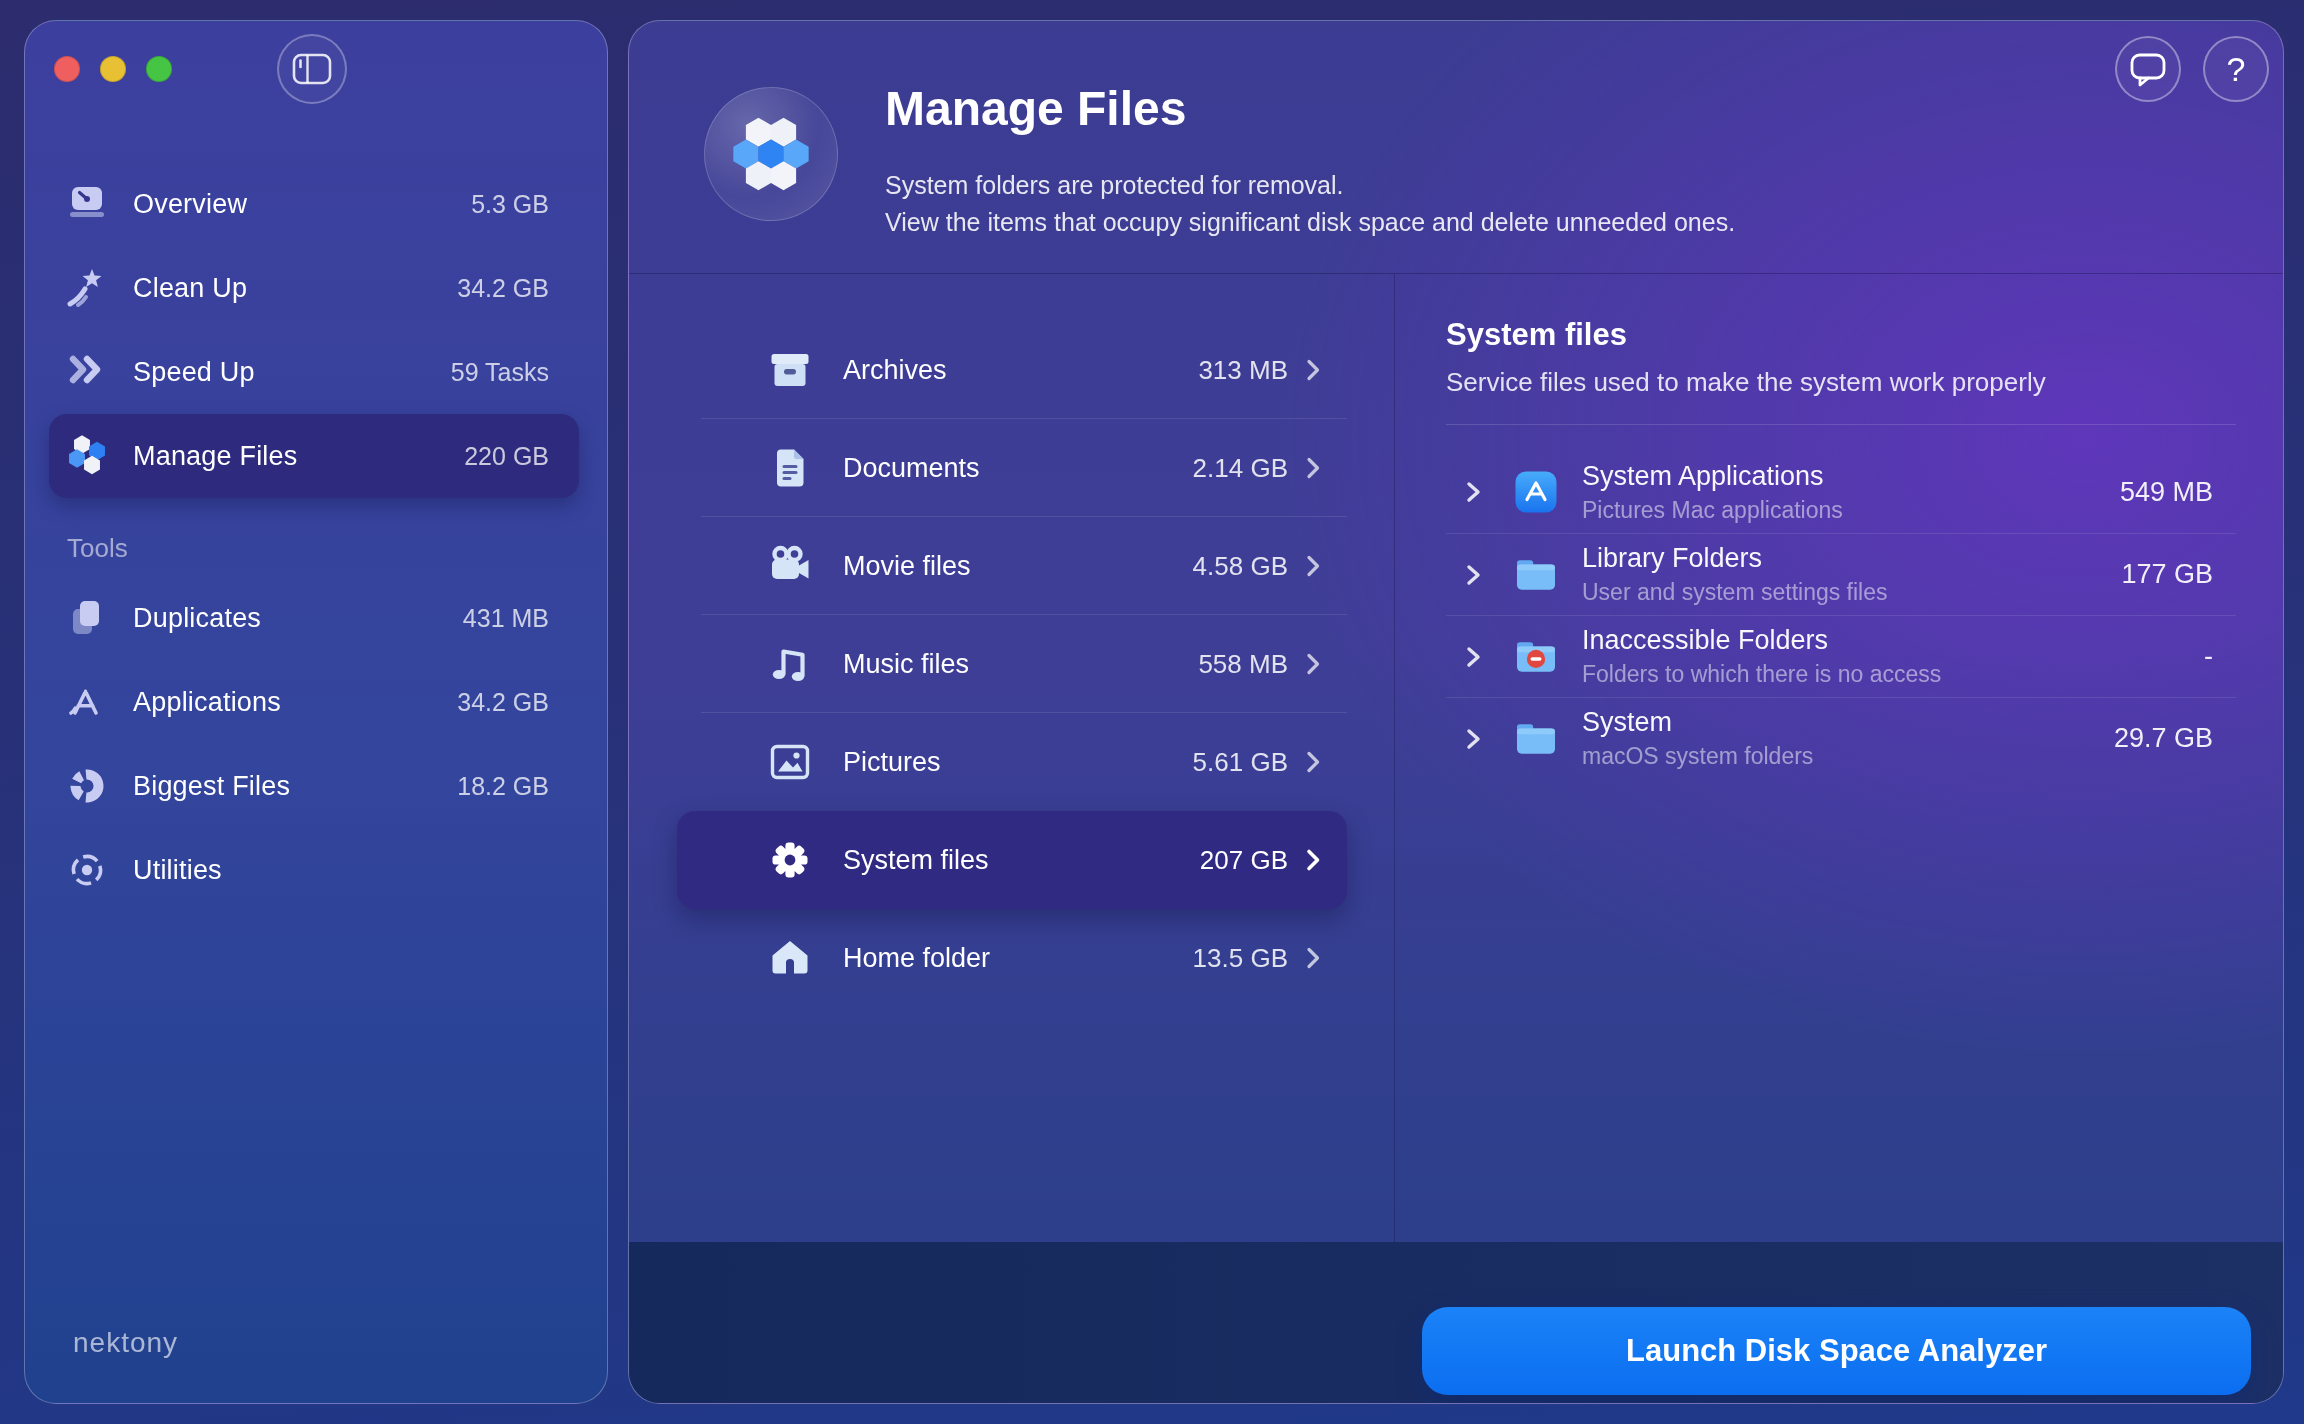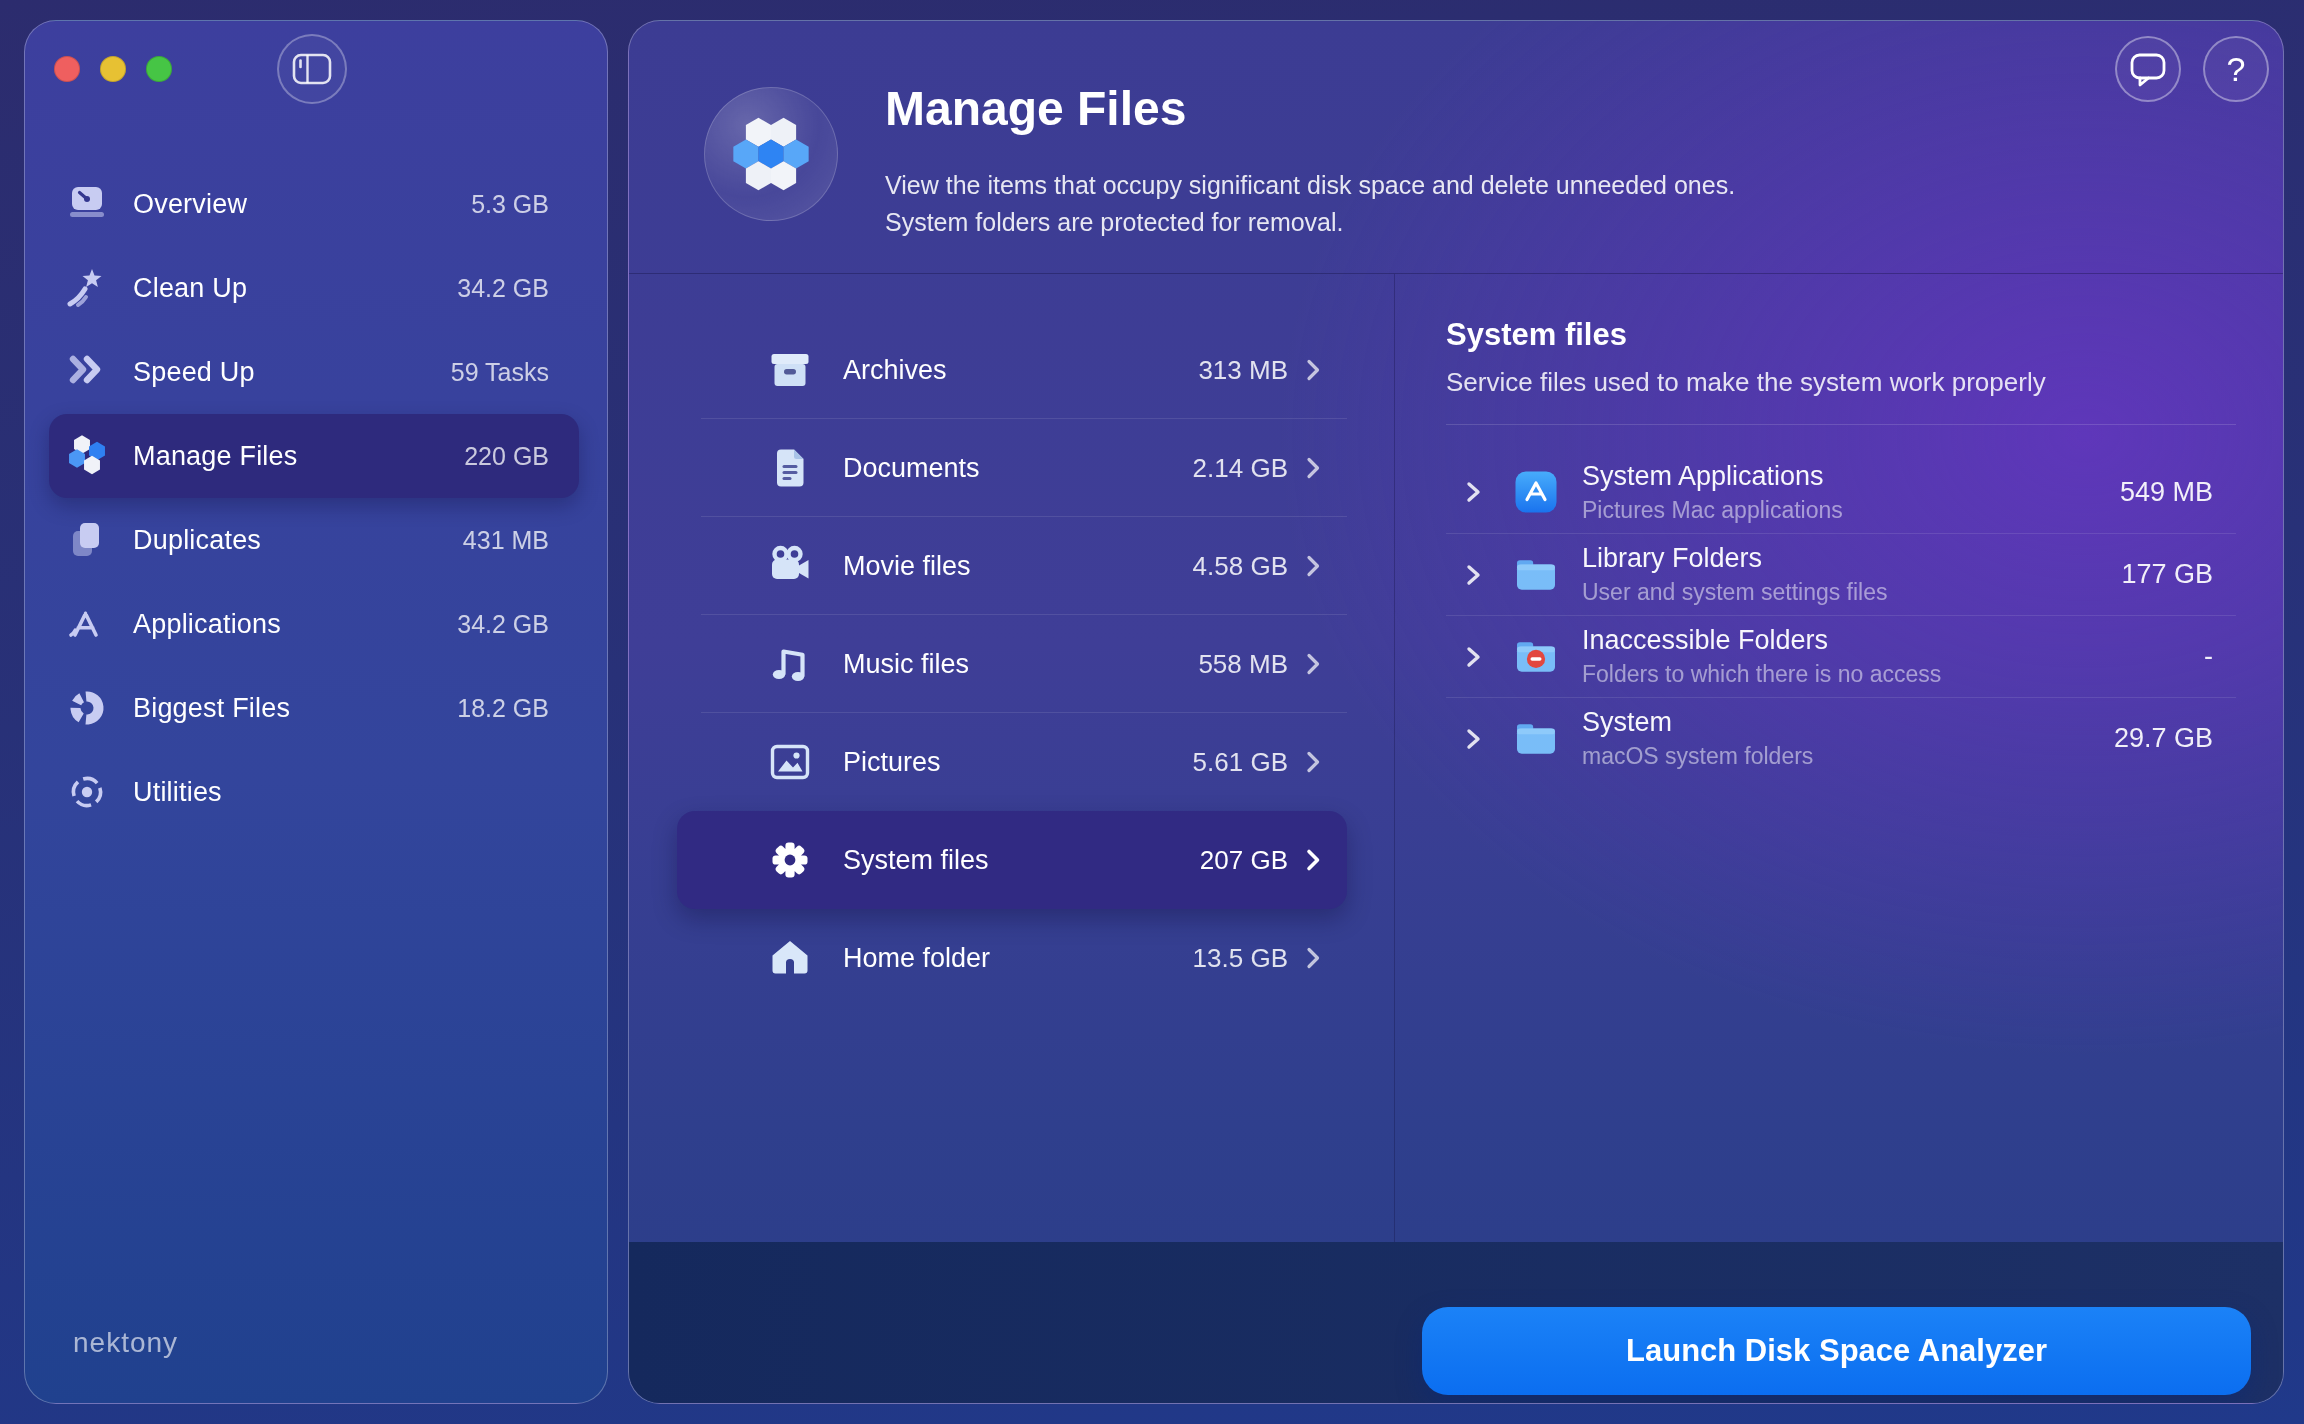--- a/index.html
+++ b/index.html
@@ -137,20 +137,21 @@
           <path d="M17,1.3 L24.97,5.9 L24.97,15.1 L17,19.7 L9.03,15.1 L9.03,5.9 Z" fill="#f0f2f8"></path>
           <path d="M32,7.8 L39.97,12.4 L39.97,21.6 L32,26.2 L24.03,21.6 L24.03,12.4 Z" fill="#2f80f2"></path>
           <path d="M12,15.3 L19.97,19.9 L19.97,29.1 L12,33.7 L4.03,29.1 L4.03,19.9 Z" fill="#4b97f5"></path>
           <path d="M27,21.8 L34.97,26.4 L34.97,35.6 L27,40.2 L19.03,35.6 L19.03,26.4 Z" fill="#f0f2f8"></path>
         </svg>
       </span>
       <span class="lbl">Manage Files</span>
       <span class="val">220 GB</span>
     </div>
 
+    <div class="tools-label">Tools</div>
 
     <div class="item">
       <span class="icn">
         <svg width="44" height="44" viewBox="0 0 44 44">
           <rect x="8" y="13" width="19" height="25" rx="5" fill="rgba(198,204,242,0.5)"></rect>
           <rect x="15" y="5" width="19" height="25" rx="5" fill="#c8ccf2"></rect>
         </svg>
       </span>
       <span class="lbl">Duplicates</span>
       <span class="val">431 MB</span>
@@ -200,22 +201,22 @@
         <path transform="translate(50,50)" d="M0,-14.5 L12.56,-7.25 L12.56,7.25 L0,14.5 L-12.56,7.25 L-12.56,-7.25 Z" fill="#2e84f3"></path>
         <path transform="translate(75.1,50)" d="M0,-14.5 L12.56,-7.25 L12.56,7.25 L0,14.5 L-12.56,7.25 L-12.56,-7.25 Z" fill="#58a7f8"></path>
         <path transform="translate(37.45,71.75)" d="M0,-14.5 L12.56,-7.25 L12.56,7.25 L0,14.5 L-12.56,7.25 L-12.56,-7.25 Z" fill="#eef1f7"></path>
         <path transform="translate(62.55,71.75)" d="M0,-14.5 L12.56,-7.25 L12.56,7.25 L0,14.5 L-12.56,7.25 L-12.56,-7.25 Z" fill="#f2f4f9"></path>
       </g>
     </svg>
   </div>
 
   <div id="page-title">Manage Files</div>
   <div id="page-desc">
+    <div>System folders are protected for removal.</div>
     <div>View the items that occupy significant disk space and delete unneeded ones.</div>
-    <div>System folders are protected for removal.</div>
   </div>
 
   <div class="round-btn" id="chat-btn">
     <span style="display:flex;">
       <svg width="44" height="42" viewBox="0 0 44 42">
         <rect x="6" y="7" width="32" height="23" rx="7.5" fill="none" stroke="#fff" stroke-width="2.8"></rect>
         <path d="M14,30 V37 L22.5,30" fill="none" stroke="#fff" stroke-width="2.8" stroke-linejoin="round" stroke-linecap="round"></path>
       </svg>
     </span>
   </div>

